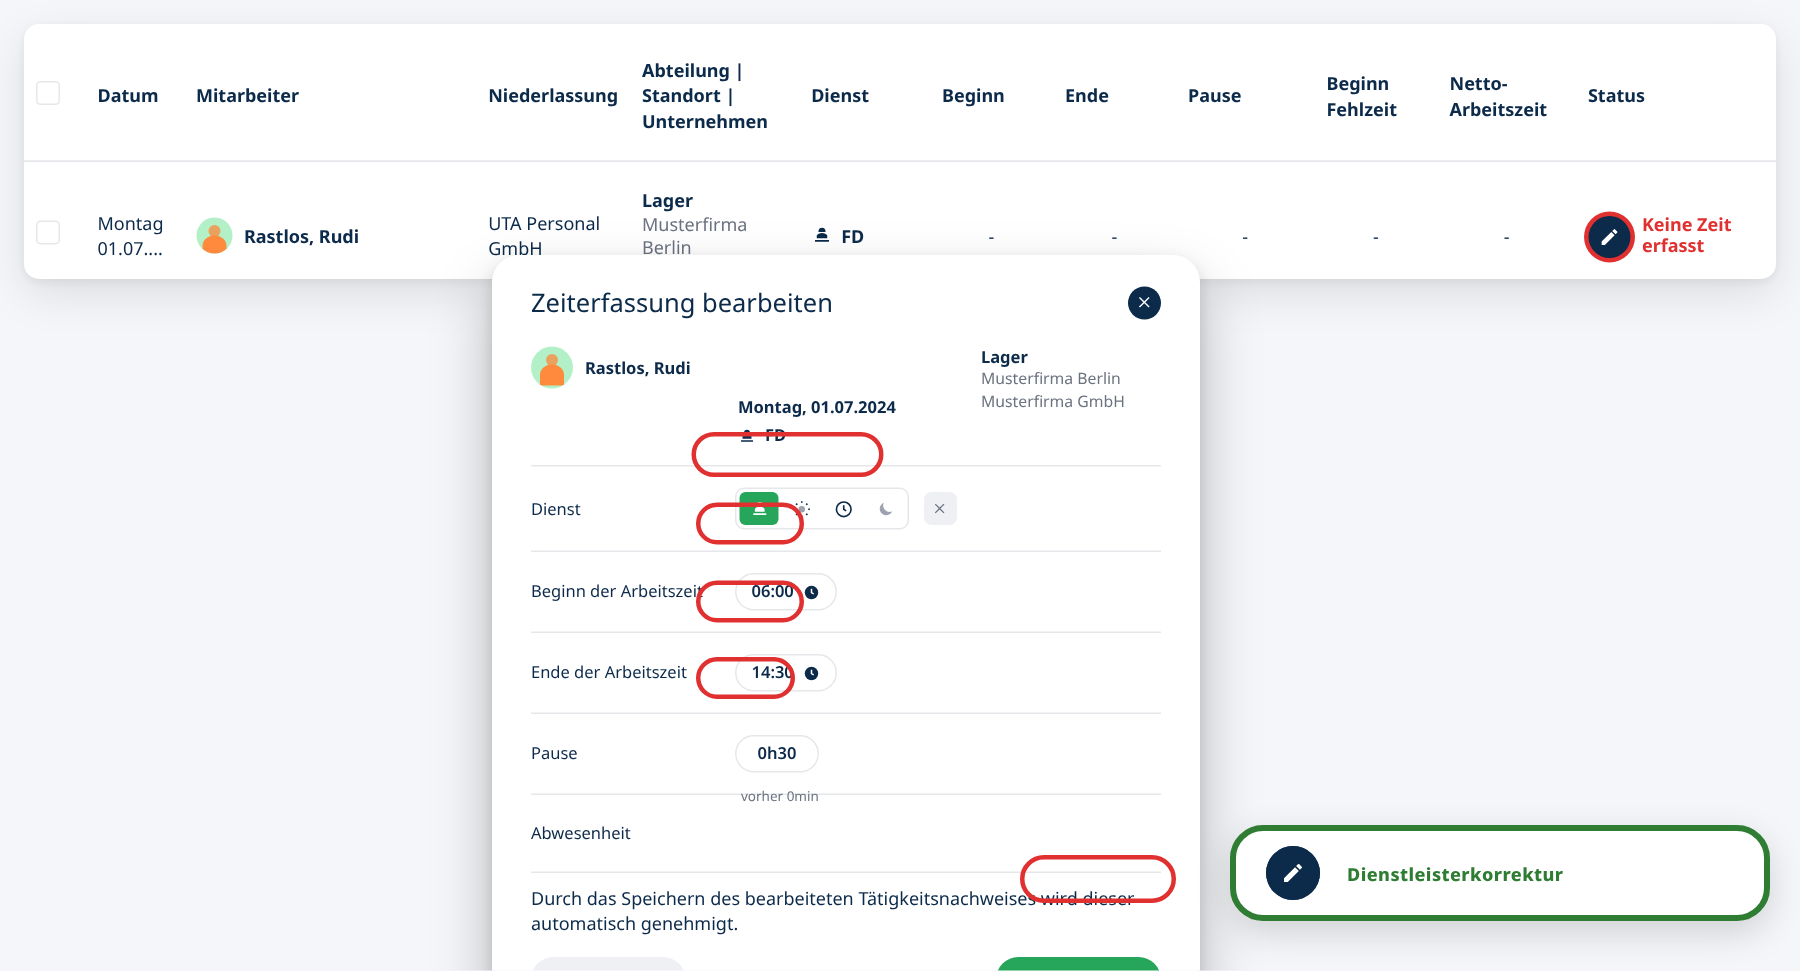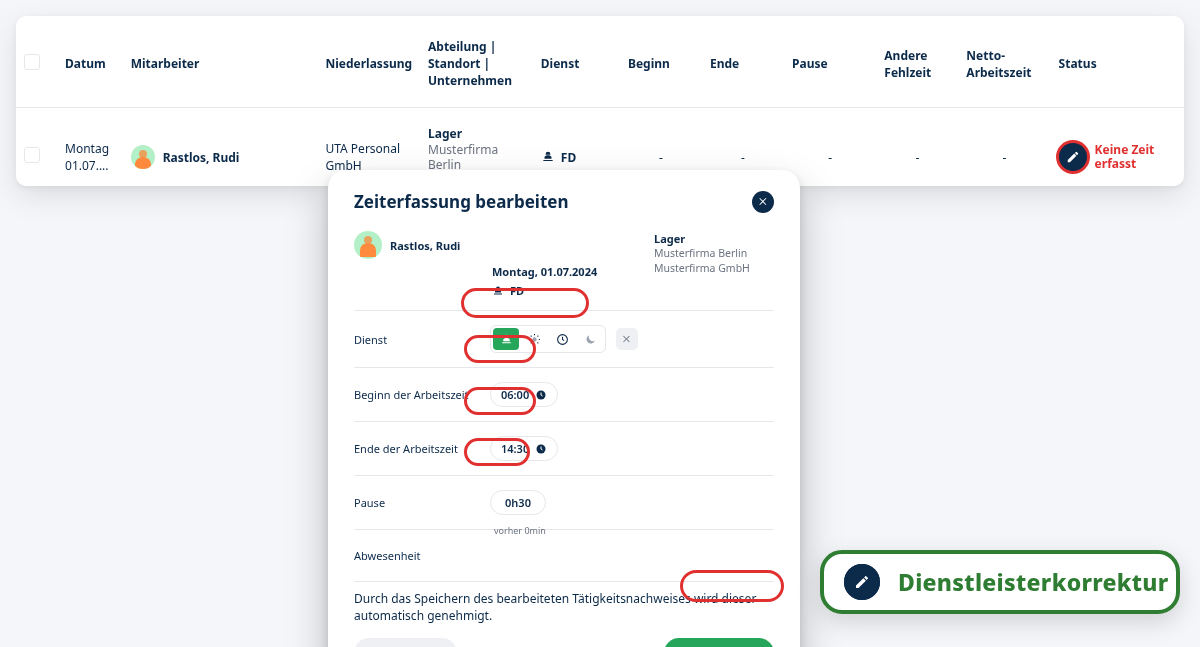--- a/index.html
+++ b/index.html
@@ -94,21 +94,21 @@
     content: "";
     position: absolute; left: 50%; top: 12px; transform: translateX(-50%);
     width: 16px; height: 14px; border-radius: 50% 50% 0 0; background: #ff8a3d;
   }
   .dept-cell { line-height: 1.3; }
   .dept-main { font-weight: 700; }
   .dept-sub  { color: var(--grey); }
   .srv-cell { display: flex; align-items: center; gap: 6px; font-weight:700; }
   .dash { text-align: center; color: var(--navy); }
   .status-cell {
-    display: flex; align-items: flex-start; gap: 8px;
+    display: flex; align-items: flex-end; gap: 8px;
     color: var(--red); font-weight: 700;
   }
   .edit-badge {
     width: 28px; height: 28px; border-radius: 50%;
     background: var(--navy);
     display: flex; align-items: center; justify-content: center;
     flex-shrink: 0;
   }
   .edit-badge svg { width: 14px; height: 14px; fill: #fff; }
   .red-ring { box-shadow: 0 0 0 3px var(--red); border-radius: 50%; }
@@ -120,21 +120,21 @@
     width: 472px;
     background: #fff;
     border-radius: 18px;
     box-shadow: 0 20px 40px rgba(0,0,0,0.25), 0 4px 10px rgba(0,0,0,0.12);
     padding: 20px 26px 22px;
   }
   .modal-header {
     display: flex; justify-content: space-between; align-items: center;
     margin-bottom: 8px;
   }
-  .modal-title { font-size: 17px; font-weight: 700; }
+  .modal-title { font-size: 17px; font-weight: 400; }
   .close-btn {
     width: 22px; height: 22px; border-radius: 50%;
     background: var(--navy); display: flex; align-items: center; justify-content: center;
     cursor: pointer;
   }
   .close-btn svg { width: 11px; height: 11px; fill: #fff; }
 
   .modal-summary {
     display: flex; gap: 18px; align-items: flex-start;
     font-size: 11px;
@@ -241,21 +241,21 @@
   }
   .status-pill .edit-badge {
     width: 36px; height: 36px;
     background: #0c2a4a;
     box-shadow: 0 0 0 2px #0c2a4a inset;
   }
   .status-pill .edit-badge svg { width: 16px; height: 16px; }
   .status-pill-label {
     color: var(--green-dark);
     font-weight: 800;
-    font-size: 23px;
+    font-size: 12px;
     letter-spacing: 0.3px;
   }
 
   
   .icon { display:inline-flex; }
 </style>
 </head>
 <body>
 
 <div class="table-card">
@@ -278,21 +278,21 @@
       <tr>
         <th><span class="checkbox"></span></th>
         <th>Datum</th>
         <th>Mitarbeiter</th>
         <th>Niederlassung</th>
         <th>Abteilung | Standort | Unternehmen</th>
         <th>Dienst</th>
         <th>Beginn</th>
         <th>Ende</th>
         <th>Pause</th>
-        <th>Andere Fehlzeit</th>
+        <th>Beginn Fehlzeit</th>
         <th>Netto-Arbeitszeit</th>
         <th>Status</th>
       </tr>
     </thead>
     <tbody>
       <tr>
         <td><span class="checkbox"></span></td>
         <td>Montag 01.07....</td>
         <td>
           <div class="emp-cell">

